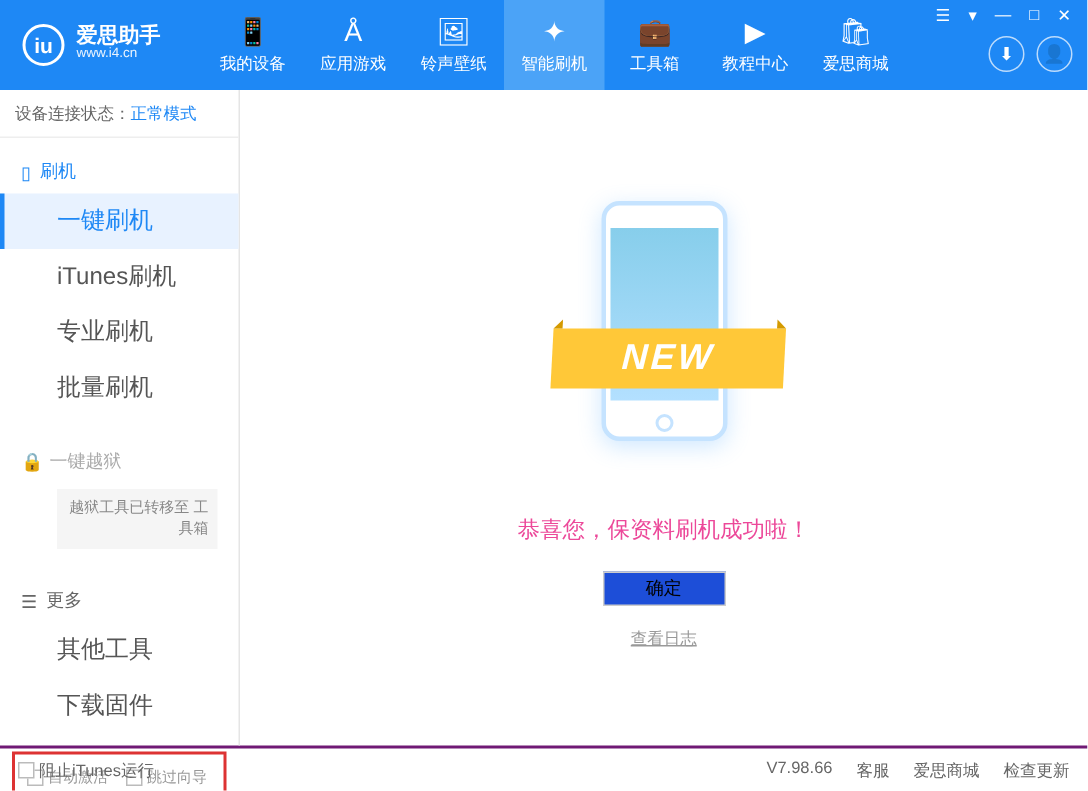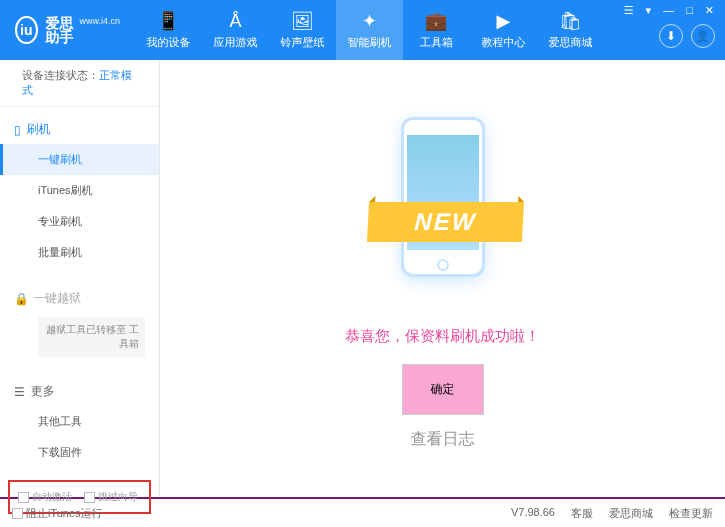--- a/index.html
+++ b/index.html
@@ -1,55 +1,55 @@
 <!DOCTYPE html>
 <html><head>
 <meta charset="utf-8">
 <style>
 *{margin:0;padding:0;box-sizing:border-box;font-family:"Microsoft YaHei",Arial,sans-serif}
 body{width:725px;height:527px;overflow:hidden;background:#fff;font-size:12px;color:#333}
 .header{background:#1e88f5;height:60px;display:flex;align-items:center;color:#fff;position:relative}
 .logo-area{display:flex;padding:0 15px;width:135px}
 .logo-circle{width:28px;height:28px;border:2px solid #fff;border-radius:50%;display:flex;align-items:center;justify-content:center;font-weight:bold;font-size:14px;margin-right:8px}
-.logo-text{display:flex;flex-direction:row}
+.logo-text{display:flex;flex-direction:column}
 .logo-title{font-size:14px;font-weight:bold;line-height:1}
 .logo-url{font-size:9px;opacity:.9}
 .nav-tabs{display:flex;height:100%}
 .nav-tab{width:67px;height:100%;display:flex;flex-direction:column;align-items:center;justify-content:center;cursor:pointer;font-size:11px}
 .nav-tab.active{background:#4ba3f7}
 .nav-icon{font-size:18px;margin-bottom:3px}
 .header-right{position:absolute;right:8px;top:4px;display:flex;gap:6px;font-size:11px}
 .win-btn{cursor:pointer;padding:0 3px}
 .header-round{position:absolute;right:10px;top:24px;display:flex;gap:8px}
 .round-btn{width:24px;height:24px;border:1.5px solid rgba(255,255,255,.7);border-radius:50%;display:flex;align-items:center;justify-content:center;cursor:pointer;font-size:12px}
 .body-area{display:flex;height:437px}
 .sidebar{width:160px;border-right:1px solid #e5e5e5;display:flex;flex-direction:column}
-.status-bar{padding:8px 22px;font-size:11px;color:#666;border-bottom:1px solid #eee}
+.status-bar{padding:8px 10px;font-size:11px;color:#666;border-bottom:1px solid #eee}
 .status-mode{color:#1e88f5}
 .side-section{padding:8px 0}
 .side-header{display:flex;align-items:center;padding:6px 14px;color:#666;font-size:12px;gap:6px}
 .side-header.blue{color:#1e88f5}
-.side-item{padding:8px 30px 8px 38px;font-size:11px;color:#555;cursor:pointer}
+.side-item{padding:8px 30px 8px 38px;font-size:16px;color:#555;cursor:pointer}
 .side-item.active{background:#e8f2ff;color:#1e88f5;border-left:3px solid #1e88f5;padding-left:35px}
 .side-note{background:#f5f5f5;margin:4px 14px 4px 38px;padding:6px;font-size:10px;color:#888;text-align:right;line-height:1.4}
 .checkbox-area{border:2px solid #d33;margin:4px 8px;padding:8px;display:flex;gap:12px;font-size:10px;color:#999}
 .cb{display:flex;align-items:center;gap:3px}
 .cb-box{width:11px;height:11px;border:1px solid #bbb;background:#fff}
 .main{flex:1;display:flex;flex-direction:column;align-items:center;justify-content:center;position:relative}
 .phone-img{position:relative;width:140px;height:200px;margin-bottom:20px}
 .phone-body{position:absolute;left:28px;top:10px;width:84px;height:160px;background:#fff;border:3px solid #c5e3ff;border-radius:12px;box-shadow:0 4px 15px rgba(100,180,255,.3)}
 .phone-screen{position:absolute;left:34px;top:28px;width:72px;height:115px;background:linear-gradient(#87ceeb,#b3e0ff)}
 .phone-btn{position:absolute;left:64px;top:152px;width:12px;height:12px;border:2px solid #c5e3ff;border-radius:50%}
 .new-banner{position:absolute;left:-5px;top:95px;width:155px;height:40px;background:#ffc838;display:flex;align-items:center;justify-content:center;font-size:24px;font-weight:900;color:#fff;font-style:italic;letter-spacing:2px;transform:skewX(-3deg)}
 .new-banner:before,.new-banner:after{content:"";position:absolute;top:-6px;width:0;height:0;border-bottom:6px solid #d49a00}
 .new-banner:before{left:0;border-left:6px solid transparent}
 .new-banner:after{right:0;border-right:6px solid transparent}
 .success-text{font-size:15px;color:#ec4899;margin-bottom:18px}
-.ok-btn{border:1px solid #ccc;background:#f9a8d4;padding:16px 28px;cursor:pointer;font-size:12px;margin-bottom:14px}
-.log-link{color:#999;font-size:16px;cursor:pointer;}
+.ok-btn{border:1px solid #ccc;background:#1d4ed8;padding:2px 28px;cursor:pointer;font-size:12px;margin-bottom:14px}
+.log-link{color:#999;font-size:11px;cursor:pointer;text-decoration:underline}
 .footer{height:30px;border-top:2px solid #701a75;display:flex;align-items:center;padding:0 12px;font-size:11px;color:#666;justify-content:space-between}
 .footer-left{display:flex;align-items:center;gap:6px}
 .footer-right{display:flex;gap:16px}
 .footer-link{cursor:pointer}
 .hdr-icon{display:flex;align-items:center;gap:4px;color:#aaa}
 </style>
 </head>
 <body>
 
 <div class="header">

